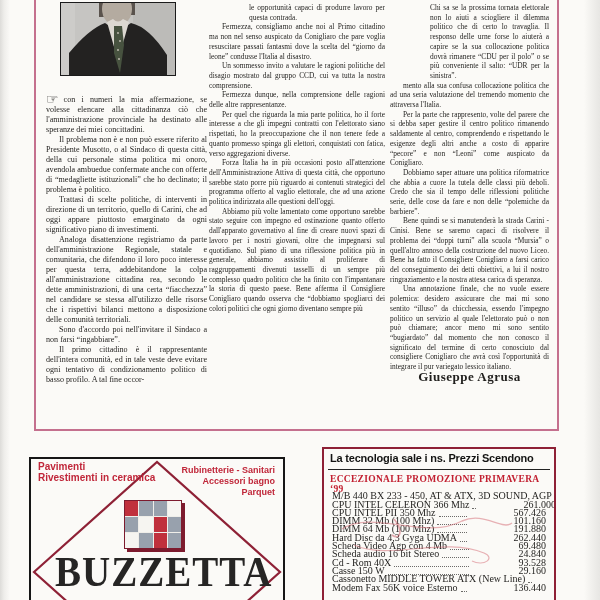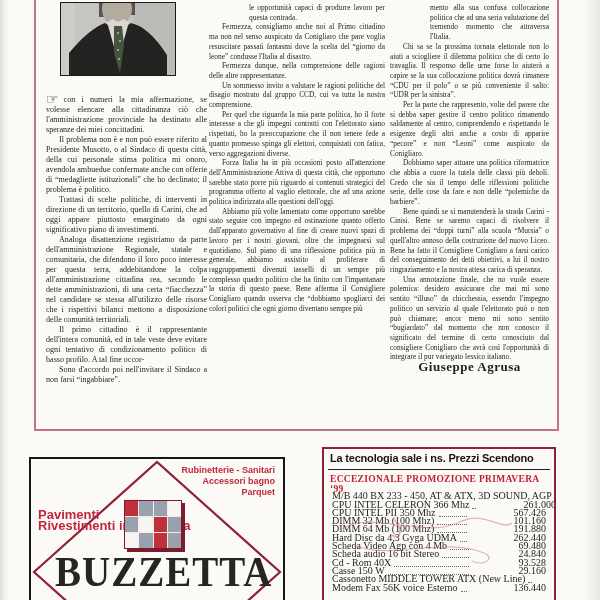--- a/index.html
+++ b/index.html
@@ -32,21 +32,21 @@
   .pointer{font-size:14px; margin-right:5px; vertical-align:-2px; color:#2a2927;}
   .sig{text-align:center; font-weight:bold; letter-spacing:.5px; font-size:13px;
        margin-top:3px; text-indent:0 !important;}
 
   
   .buzzetta{
     position:absolute; left:29px; top:457px; width:252px; height:160px;
     border:2px solid #161616; background:#fbfaf7; overflow:hidden;
   }
   .bz-left{position:absolute; left:7px; top:3px; color:#c0273a; font-weight:bold;
-    font-family:"Liberation Sans", sans-serif; font-size:13px; line-height:10.5px;margin-top:48px;}
+    font-family:"Liberation Sans", sans-serif; font-size:10px; line-height:10.5px;}
   .bz-right{position:absolute; right:8px; top:6px; color:#c0273a; font-weight:bold;
     font-family:"Liberation Sans", sans-serif; font-size:9px; line-height:11px; text-align:right;}
   .diamond{position:absolute; left:0; top:0; width:252px; height:156px;}
   .mosaic{
     position:absolute; left:93px; top:41px; width:56px; height:47px;
     display:grid; grid-template-columns:repeat(4,1fr); grid-template-rows:repeat(3,1fr);
     gap:1px; background:#efeee9; border:1px solid #7d1b2e; box-shadow:3px 3px 0 #7d1b2e;
   }
   .tile[data-c="r"]{background:#c0303c;}
   .tile[data-c="g"]{background:#98a1ad;}
@@ -101,41 +101,41 @@
         <circle cx="58" cy="56" r="0.9" fill="#c9c4ba"></circle>
       </svg>
     </div>
 
     <div class="col col1">
       <p class="lead"><span class="pointer">☞</span><span>con i numeri la mia affermazione, se volesse elencare alla cittadinanza ciò che l'amministrazione provinciale ha destinato alle speranze dei miei concittadini.</span></p>
       <div class="paras">
           <p>Il problema non è e non può essere riferito al Presidente Musotto, o al Sindaco di questa città, della cui personale stima politica mi onoro, avendola ambuedue confermate anche con offerte di “medagliette istituzionali” che ho declinato; il problema è politico.</p>
           <p>Trattasi di scelte politiche, di interventi in direzione di un territorio, quello di Carini, che ad oggi appare piuttosto emarginato da ogni significativo piano di investimenti.</p>
           <p>Analoga disattenzione registriamo da parte dell'amministrazione Regionale, statale e comunitaria, che difendono il loro poco interesse per questa terra, addebitandone la colpa all'amministrazione cittadina rea, secondo le dette amministrazioni, di una certa “fiacchezza” nel candidare se stessa all'utilizzo delle risorse che i rispettivi bilanci mettono a disposizione delle comunità territoriali.</p>
+          <p>Sono d'accordo poi nell'invitare il Sindaco a non farsi “ingabbiare”.</p>
           <p>Il primo cittadino è il rappresentante dell'intera comunità, ed in tale veste deve evitare ogni tentativo di condizionamento politico di basso profilo. A tal fine occor-</p>
-          <p>Sono d'accordo poi nell'invitare il Sindaco a non farsi “ingabbiare”.</p>
         </div>
     </div>
 
     <div class="col col2">
       <div class="paras">
           <p>le opportunità capaci di produrre lavoro per questa contrada.</p>
           <p>Fermezza, consigliamo anche noi al Primo cittadino ma non nel senso auspicato da Conigliaro che pare voglia resuscitare passati fantasmi dove la scelta del “giorno da leone” condusse l'Italia al disastro.</p>
+          <p>Un sommesso invito a valutare le ragioni politiche del disagio mostrato dal gruppo CCD, cui va tutta la nostra comprensione.</p>
           <p>Fermezza dunque, nella comprensione delle ragioni delle altre rappresentanze.</p>
-          <p>Un sommesso invito a valutare le ragioni politiche del disagio mostrato dal gruppo CCD, cui va tutta la nostra comprensione.</p>
           <p>Per quel che riguarda la mia parte politica, ho il forte interesse a che gli impegni contratti con l'elettorato siano rispettati, ho la preoccupazione che il non tenere fede a quanto promesso spinga gli elettori, conquistati con fatica, verso aggregazioni diverse.</p>
           <p>Forza Italia ha in più occasioni posto all'attenzione dell'Amministrazione Attiva di questa città, che opportuno sarebbe stato porre più riguardo ai contenuti strategici del programma offerto al vaglio elettorale, che ad una azione politica indirizzata alle questioni dell'oggi.</p>
           <p>Abbiamo più volte lamentato come opportuno sarebbe stato seguire con impegno ed ostinazione quanto offerto dall'apparato governativo al fine di creare nuovi spazi di lavoro per i nostri giovani, oltre che impegnarsi sul quotidiano. Sul piano di una riflessione politica più in generale, abbiamo assistito al proliferare di raggruppamenti divenuti tasselli di un sempre più complesso quadro politico che ha finito con l'impantanare la storia di questo paese. Bene afferma il Consigliere Conigliaro quando osserva che “dobbiamo spogliarci dei colori politici che ogni giorno diventano sempre più</p>
         </div>
     </div>
 
     <div class="col col3">
       <div class="paras">
+          <p>Chi sa se la prossima tornata elettorale non lo aiuti a sciogliere il dilemma politico che di certo lo travaglia. Il responso delle urne forse lo aiuterà a capire se la sua collocazione politica dovrà rimanere “CDU per il polo” o se più conveniente il salto: “UDR per la sinistra”.</p>
           <p>mento alla sua confusa collocazione politica che ad una seria valutazione del tremendo momento che attraversa l'Italia.</p>
-          <p>Chi sa se la prossima tornata elettorale non lo aiuti a sciogliere il dilemma politico che di certo lo travaglia. Il responso delle urne forse lo aiuterà a capire se la sua collocazione politica dovrà rimanere “CDU per il polo” o se più conveniente il salto: “UDR per la sinistra”.</p>
           <p>Per la parte che rappresento, volte del parere che si debba saper gestire il centro politico rimanendo saldamente al centro, comprendendo e rispettando le esigenze degli altri anche a costo di apparire “pecore” e non “Leoni” come auspicato da Conigliaro.</p>
           <p>Dobbiamo saper attuare una politica riformatrice che abbia a cuore la tutela delle classi più deboli. Credo che sia il tempo delle riflessioni politiche serie, delle cose da fare e non delle “polemiche da barbiere”.</p>
           <p>Bene quindi se si manutenderà la strada Carini - Cinisi. Bene se saremo capaci di risolvere il problema dei “doppi turni” alla scuola “Mursia” o quell'altro annoso della costruzione del nuovo Liceo. Bene ha fatto il Consigliere Conigliaro a farsi carico del conseguimento dei detti obiettivi, a lui il nostro ringraziamento e la nostra attesa carica di speranza.</p>
           <p>Una annotazione finale, che no vuole essere polemica: desidero assicurare che mai mi sono sentito “illuso” da chicchessia, essendo l'impegno politico un servizio al quale l'elettorato può o non può chiamare; ancor meno mi sono sentito “bugiardato” dal momento che non conosco il significato del termine di certo conosciuto dal consigliere Conigliaro che avrà così l'opportunità di integrare il pur variegato lessico italiano.</p>
         </div>
       <p class="sig">Giuseppe Agrusa</p>
     </div>
   </div>
 
   <div class="buzzetta">

